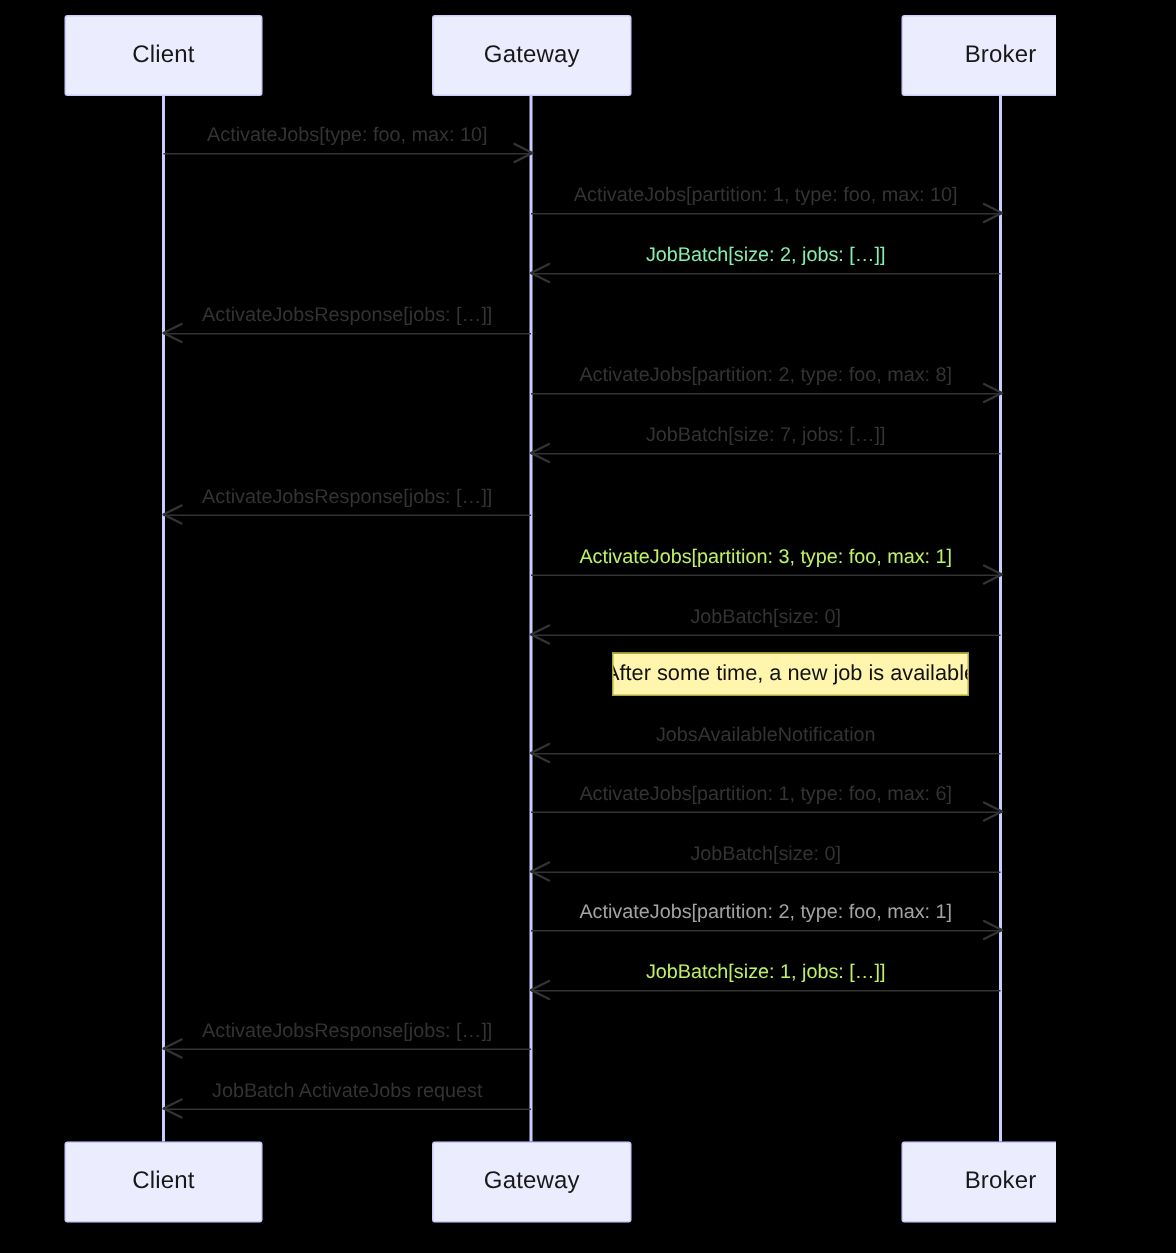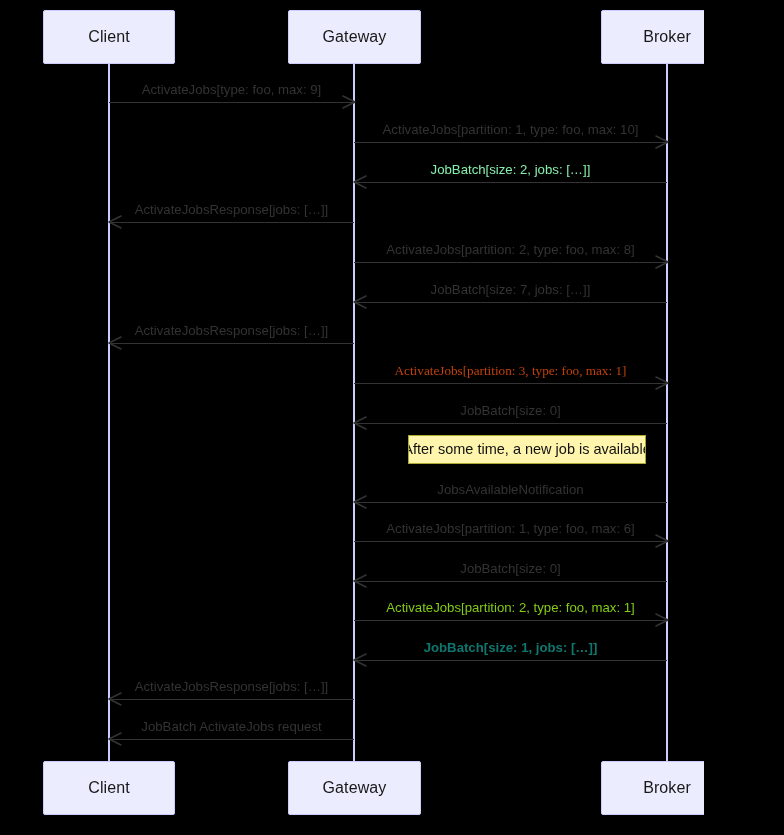--- a/index.html
+++ b/index.html
@@ -114,21 +114,21 @@
     <div class="participant-box" style="left: 601px; top: 761px; width: 132px; height: 54px; background: rgb(236, 236, 255); border-color: rgb(204, 204, 255);">
       <span>Broker</span>
     </div>
     <div class="message" style="left: 109px; top: 102px; width: 245px;">
       <div class="msg-line" style="border-top-color: rgb(51, 51, 51);"></div>
       <div class="msg-head" style="left: 245px;">
         <svg width="14" height="14" viewBox="0 0 14 14">
           <path d="M-11 0 L1 6 L-11 12" fill="none" stroke="#333333" stroke-width="1.6" stroke-linecap="round" stroke-linejoin="round"></path>
         </svg>
       </div>
-      <div class="msg-label" style="color: rgb(51, 51, 51);">ActivateJobs[type: foo, max: 9]</div>
+      <div class="msg-label" style="color: rgb(51, 51, 51);">ActivateJobs[type: foo, max: 10]</div>
     </div>
     <div class="message" style="left: 354px; top: 142px; width: 313px;">
       <div class="msg-line" style="border-top-color: rgb(51, 51, 51);"></div>
       <div class="msg-head" style="left: 313px;">
         <svg width="14" height="14" viewBox="0 0 14 14">
           <path d="M-11 0 L1 6 L-11 12" fill="none" stroke="#333333" stroke-width="1.6" stroke-linecap="round" stroke-linejoin="round"></path>
         </svg>
       </div>
       <div class="msg-label" style="color: rgb(51, 51, 51);">ActivateJobs[partition: 1, type: foo, max: 10]</div>
     </div>
@@ -177,21 +177,21 @@
       </div>
       <div class="msg-label" style="color: rgb(51, 51, 51);">ActivateJobsResponse[jobs: […]]</div>
     </div>
     <div class="message" style="left: 354px; top: 383px; width: 313px;">
       <div class="msg-line" style="border-top-color: rgb(51, 51, 51);"></div>
       <div class="msg-head" style="left: 313px;">
         <svg width="14" height="14" viewBox="0 0 14 14">
           <path d="M-11 0 L1 6 L-11 12" fill="none" stroke="#333333" stroke-width="1.6" stroke-linecap="round" stroke-linejoin="round"></path>
         </svg>
       </div>
-      <div class="msg-label" style="color: #c2410c; font-family: Liberation Serif, serif;">ActivateJobs[partition: 3, type: foo, max: 1]</div>
+      <div class="msg-label" style="color: #bef264;">ActivateJobs[partition: 3, type: foo, max: 1]</div>
     </div>
     <div class="message" style="left: 354px; top: 423px; width: 313px;">
       <div class="msg-line" style="border-top-color: rgb(51, 51, 51);"></div>
       <div class="msg-head" style="left: 0px;">
         <svg width="14" height="14" viewBox="0 0 14 14">
           <path d="M12 0 L0 6 L12 12" fill="none" stroke="#333333" stroke-width="1.6" stroke-linecap="round" stroke-linejoin="round"></path>
         </svg>
       </div>
       <div class="msg-label" style="color: rgb(51, 51, 51);">JobBatch[size: 0]</div>
     </div>
@@ -222,30 +222,30 @@
       </div>
       <div class="msg-label" style="color: rgb(51, 51, 51);">JobBatch[size: 0]</div>
     </div>
     <div class="message" style="left: 354px; top: 620px; width: 313px;">
       <div class="msg-line" style="border-top-color: rgb(51, 51, 51);"></div>
       <div class="msg-head" style="left: 313px;">
         <svg width="14" height="14" viewBox="0 0 14 14">
           <path d="M-11 0 L1 6 L-11 12" fill="none" stroke="#333333" stroke-width="1.6" stroke-linecap="round" stroke-linejoin="round"></path>
         </svg>
       </div>
-      <div class="msg-label" style="color: #84cc16;">ActivateJobs[partition: 2, type: foo, max: 1]</div>
+      <div class="msg-label" style="color: #a3a3a3;">ActivateJobs[partition: 2, type: foo, max: 1]</div>
     </div>
     <div class="message" style="left: 354px; top: 660px; width: 313px;">
       <div class="msg-line" style="border-top-color: rgb(51, 51, 51);"></div>
       <div class="msg-head" style="left: 0px;">
         <svg width="14" height="14" viewBox="0 0 14 14">
           <path d="M12 0 L0 6 L12 12" fill="none" stroke="#333333" stroke-width="1.6" stroke-linecap="round" stroke-linejoin="round"></path>
         </svg>
       </div>
-      <div class="msg-label" style="color: #0f766e; font-weight: bold;">JobBatch[size: 1, jobs: […]]</div>
+      <div class="msg-label" style="color: #bef264;">JobBatch[size: 1, jobs: […]]</div>
     </div>
     <div class="message" style="left: 109px; top: 699px; width: 245px;">
       <div class="msg-line" style="border-top-color: rgb(51, 51, 51);"></div>
       <div class="msg-head" style="left: 0px;">
         <svg width="14" height="14" viewBox="0 0 14 14">
           <path d="M12 0 L0 6 L12 12" fill="none" stroke="#333333" stroke-width="1.6" stroke-linecap="round" stroke-linejoin="round"></path>
         </svg>
       </div>
       <div class="msg-label" style="color: rgb(51, 51, 51);">ActivateJobsResponse[jobs: […]]</div>
     </div>

